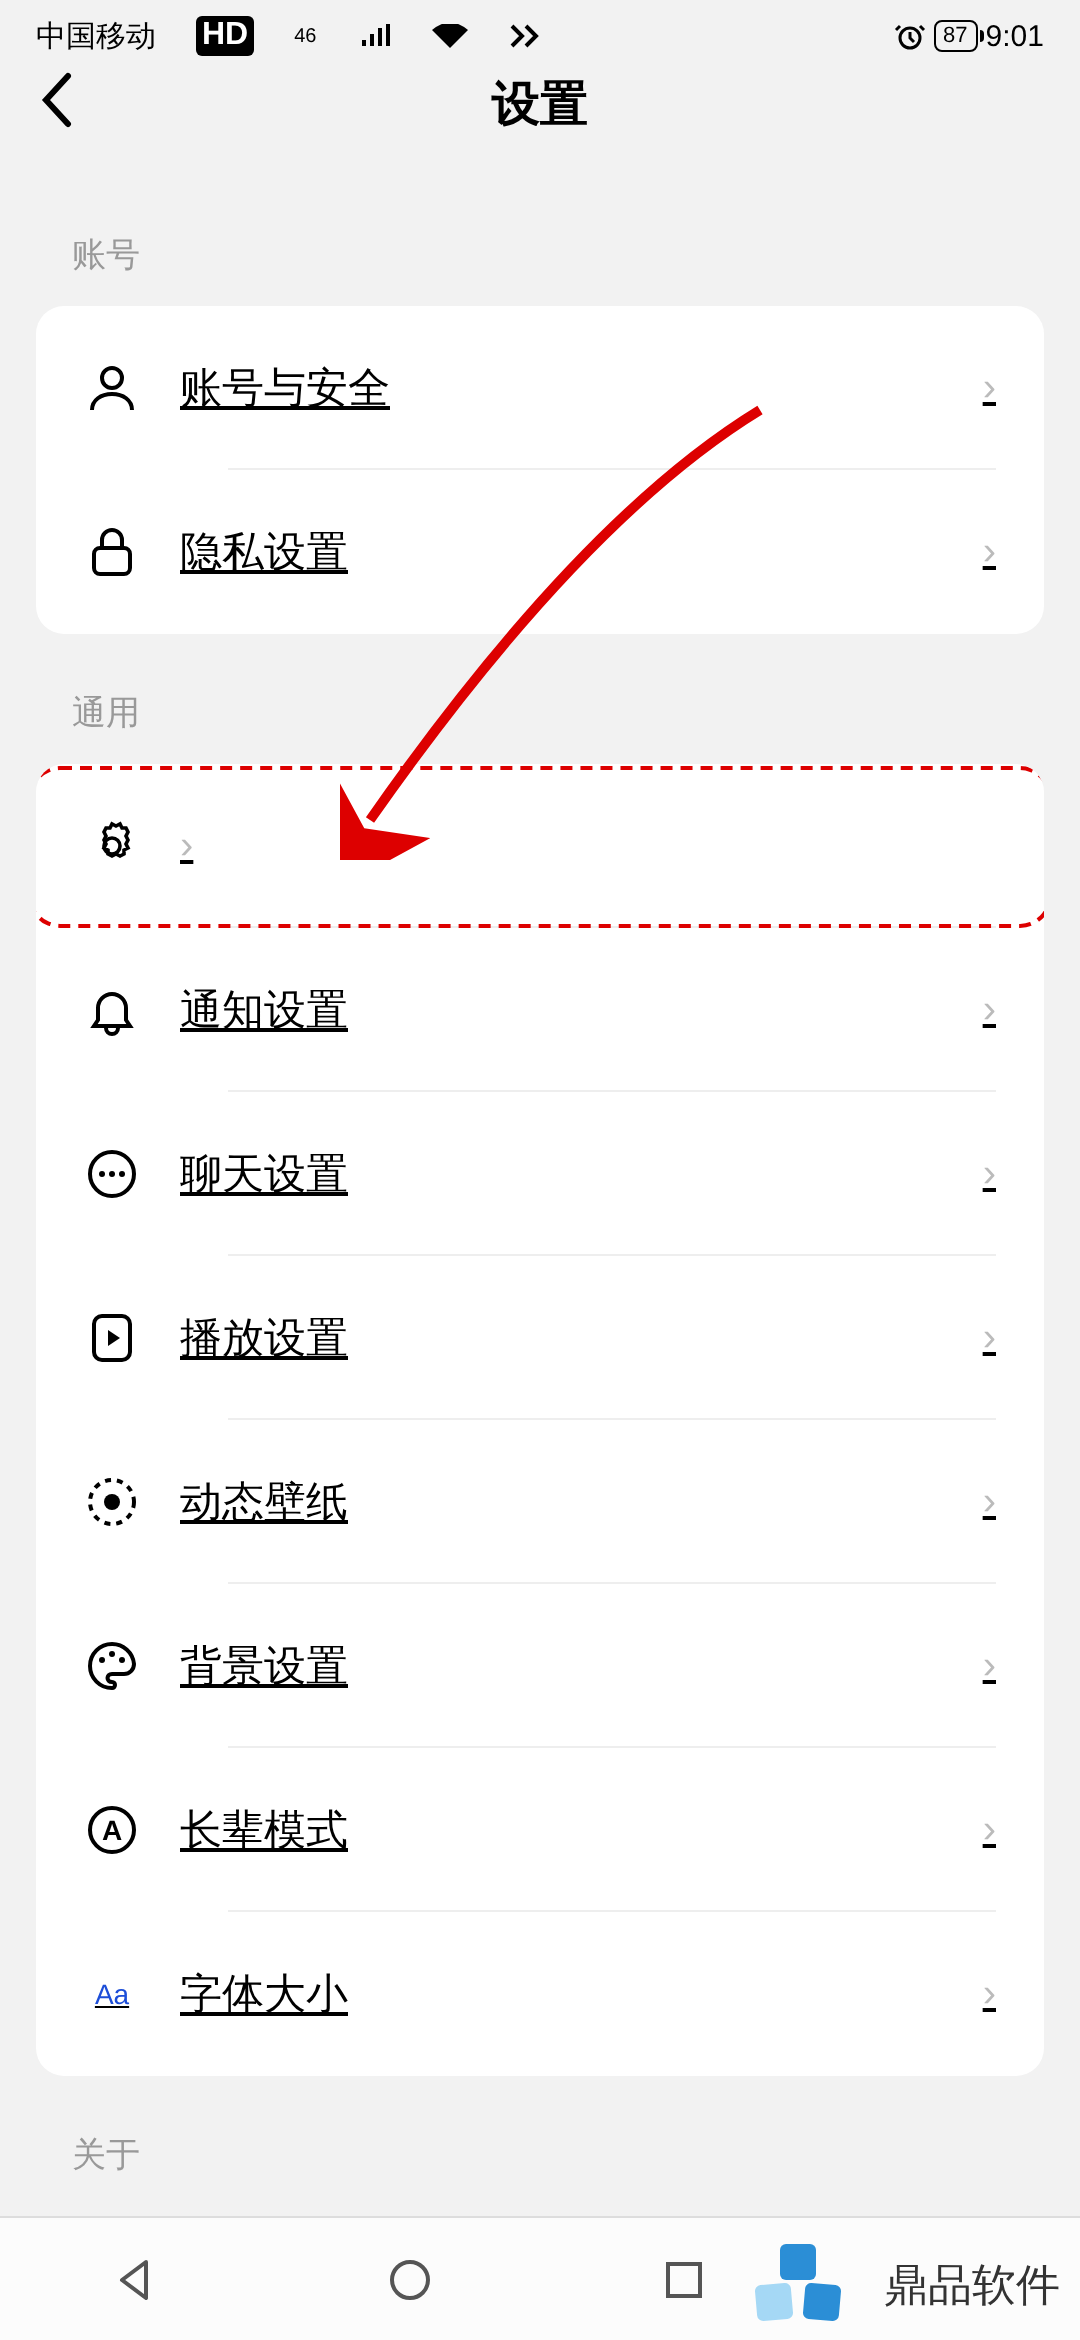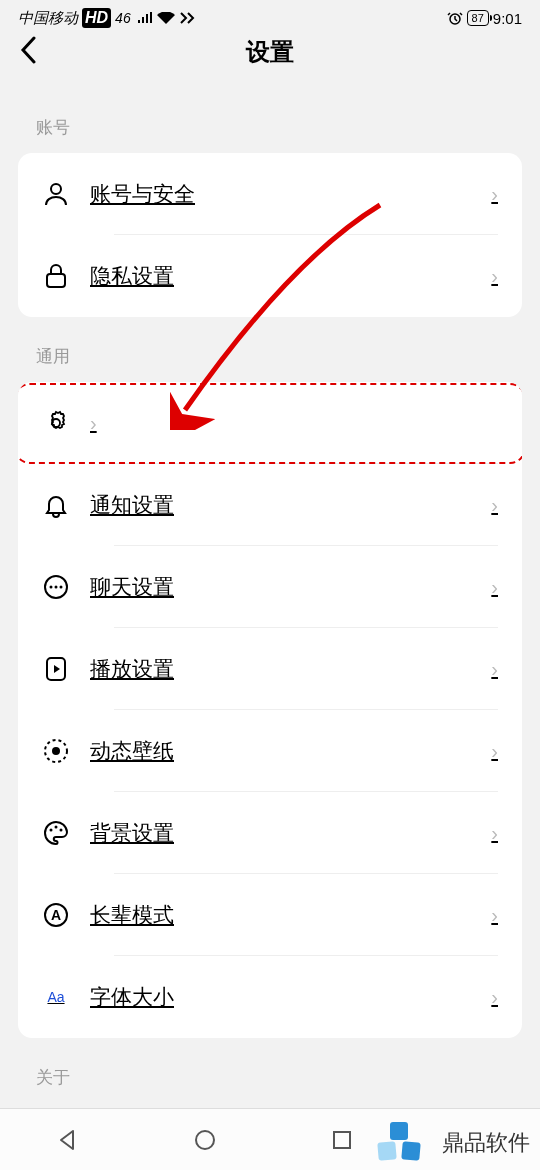--- a/index.html
+++ b/index.html
@@ -13,31 +13,31 @@
     }
     .status-bar {
       height: 36px;
       display: flex;
       justify-content: space-between;
       align-items: center;
       padding: 0 18px;
       font-size: 15px;
       color: #000;
     }
-    .status-left { display: flex; align-items: center; gap: 4px; font-style: italic; }
+    .status-left { display: flex; align-items: center; gap: 20px; }
     .status-right { display: flex; align-items: center; gap: 4px; }
     .hd-badge {
       background: #000;
       color: #fff;
       font-size: 16px;
       padding: 1px 3px;
       border-radius: 3px;
       font-weight: bold;
     }
-    .signal-text { font-size: 14px; margin-right: 2px; }
+    .signal-text { font-size: 10px; margin-right: 2px; }
     .battery-box {
       border: 1.5px solid #000;
       border-radius: 4px;
       padding: 1px 4px;
       font-size: 11px;
       position: relative;
     }
     .battery-box::after {
       content: '';
       position: absolute;

